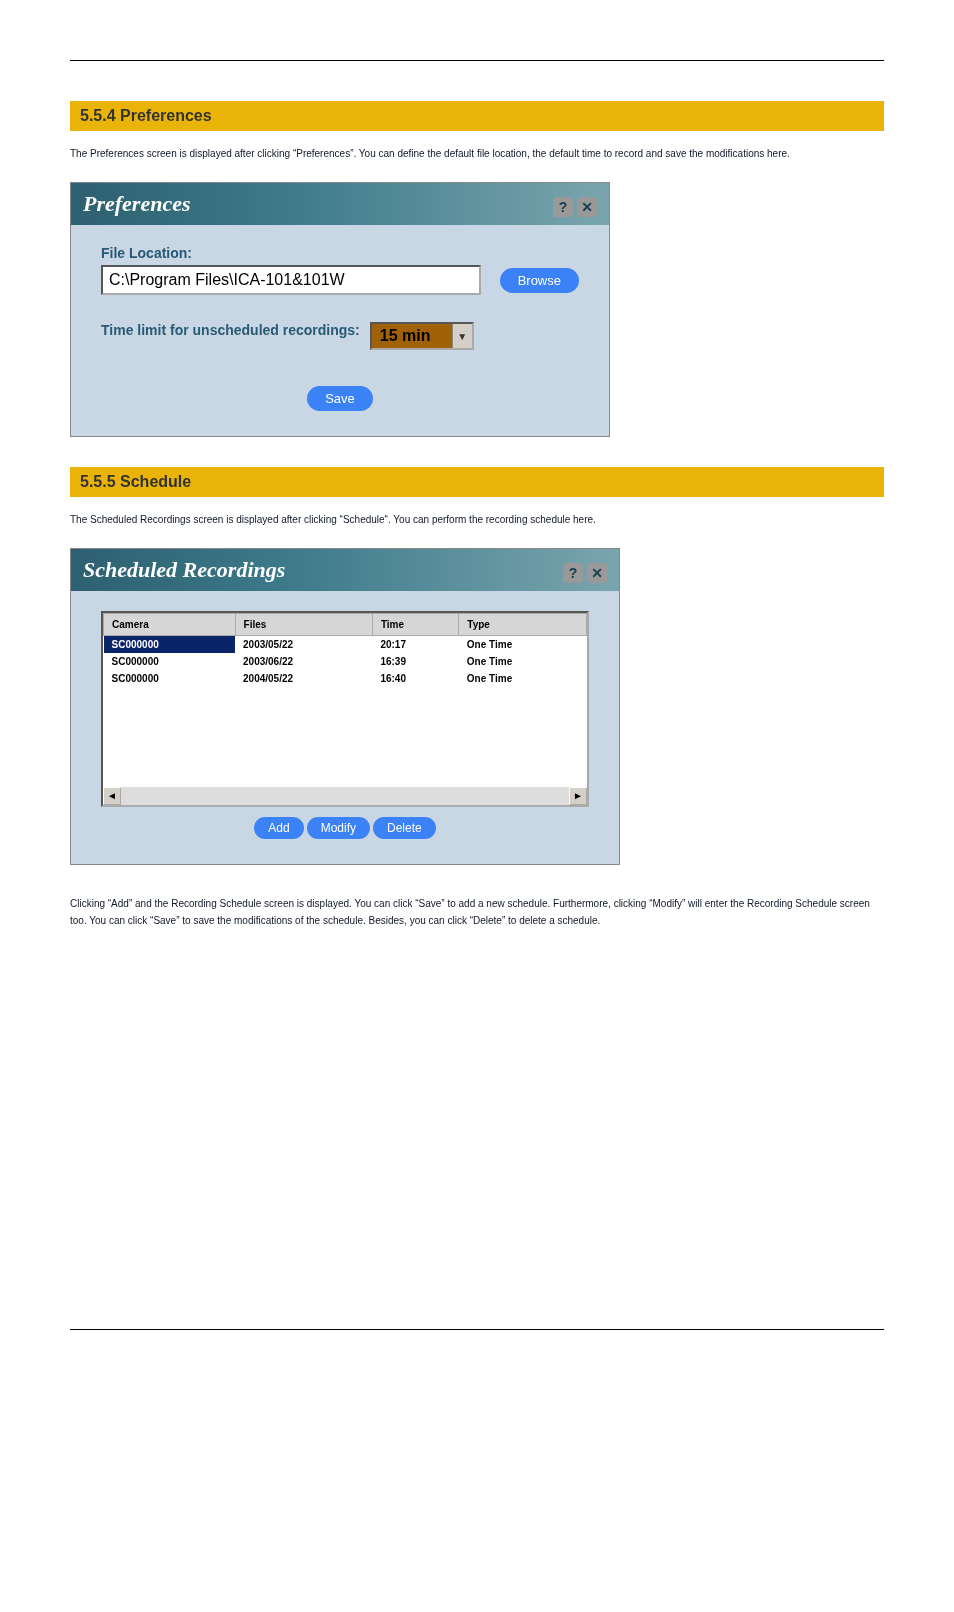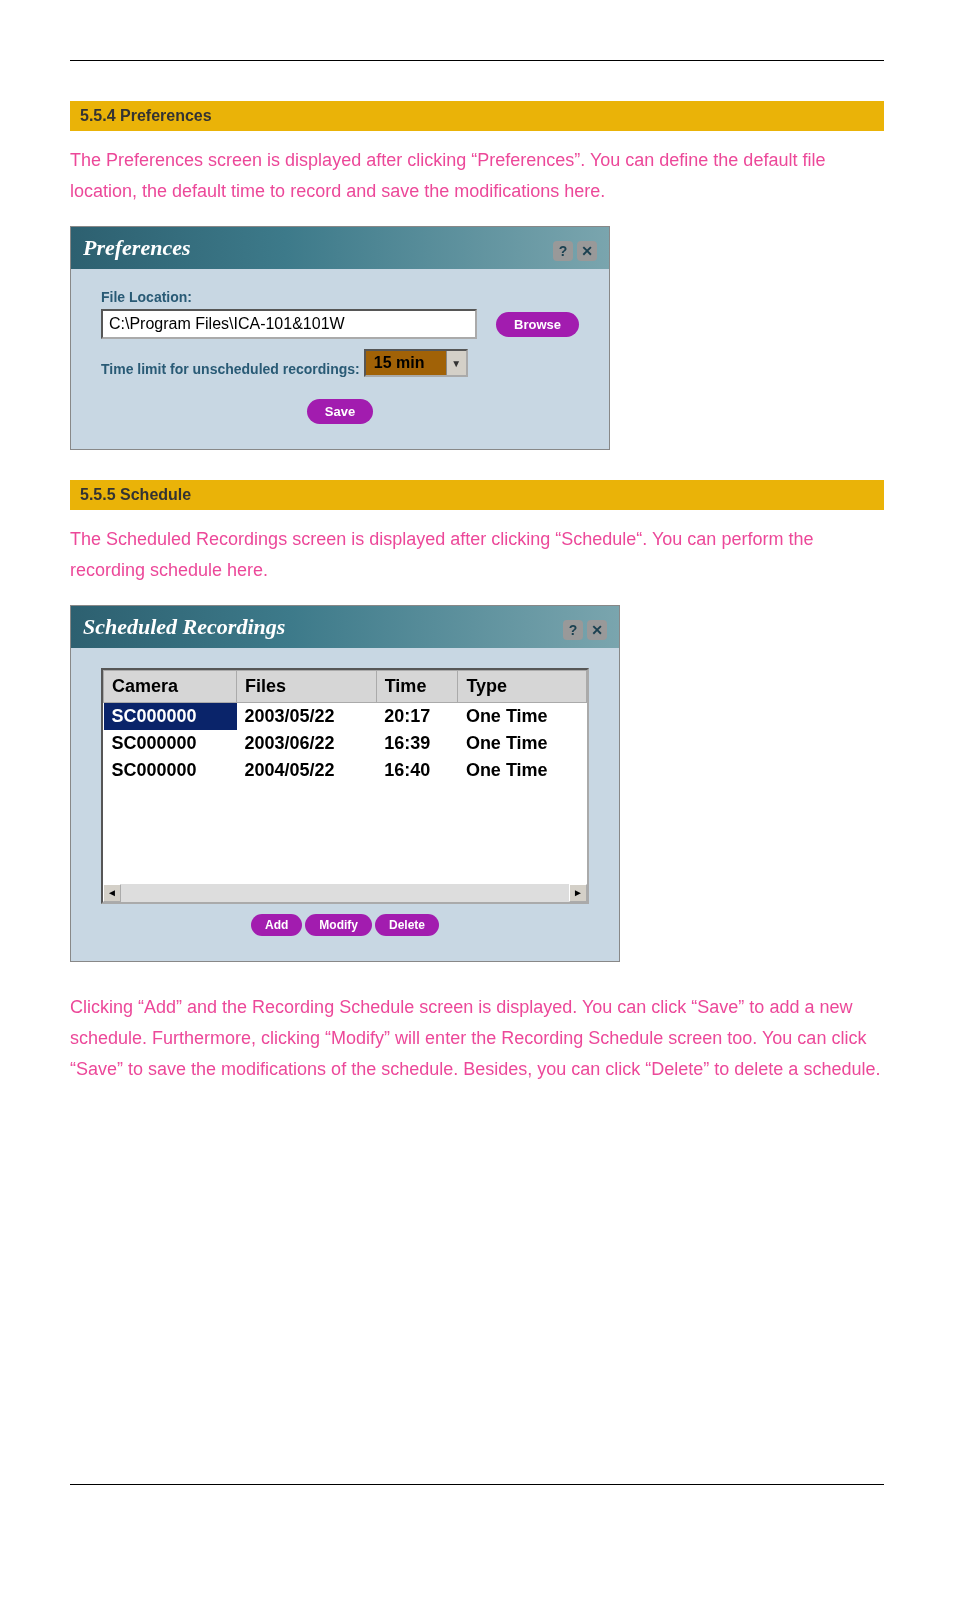--- a/index.html
+++ b/index.html
@@ -1,46 +1,46 @@
 <!DOCTYPE html>
 <html><head>
 <meta charset="utf-8">
 <style>
 * { margin: 0; padding: 0; box-sizing: border-box; }
 body { background: #fff; font-family: Arial, sans-serif; width: 954px; margin: 0 auto; padding: 60px 70px; }
 .hr-top { border-top: 1px solid #000; margin-bottom: 40px; }
 .section-heading { background: #eab308; padding: 6px 10px; font-size: 16px; font-weight: bold; color: #333; margin-bottom: 14px; }
-.body-text { font-size: 18px; color: #ec4899; line-height: 1.7; margin-bottom: 20px; }
+.body-text { font-size: 10px; color: #0f172a; line-height: 1.7; margin-bottom: 20px; }
 
 .screenshot { width: 540px; background: #c8d7e3; margin-bottom: 30px; border: 1px solid #888; }
 .screenshot.wide { width: 550px; }
 
 .ss-titlebar { background: linear-gradient(90deg, #2d6070 0%, #3d7a8a 40%, #7aa5ae 100%); padding: 8px 12px; display: flex; align-items: flex-end; justify-content: space-between; }
 .ss-title { color: #fff; font-size: 22px; font-weight: bold; font-style: italic; font-family: Georgia, serif; }
 .ss-title-icons { display: flex; gap: 4px; }
 .ss-title-icons span { display: inline-block; width: 20px; height: 20px; background: #999; border-radius: 4px; color: #1a4050; text-align: center; font-size: 14px; font-weight: bold; line-height: 20px; }
 
 .ss-body { padding: 20px 30px 25px 30px; }
 
 .field-label { color: #295a75; font-weight: bold; font-size: 14px; margin-bottom: 4px; }
-.field-row { display: flex; align-items: center; gap: 19px; margin-bottom: 10px; }
+.field-row { display: flex; align-items: center; gap: 19px; margin-bottom: 27px; }
 .text-input { flex: 1; background: #fff; border: 2px inset #aaa; padding: 4px 6px; font-size: 16px; font-family: Verdana, sans-serif; }
-.pill-btn { background: #a21caf; color: #fff; border: none; border-radius: 14px; padding: 5px 18px; font-size: 13px; font-weight: bold; cursor: pointer; }
+.pill-btn { background: #3b82f6; color: #fff; border: none; border-radius: 14px; padding: 5px 18px; font-size: 13px; font-weight: normal; cursor: pointer; }
 .pill-btn.sm { padding: 4px 14px; font-size: 12px; }
 
-.time-limit-row { display: flex; align-items: flex-end; gap: 4px; margin-bottom: 22px; }
+.time-limit-row { display: flex; align-items: flex-start; gap: 10px; margin-bottom: 36px; }
 .time-limit-label { color: #295a75; font-weight: bold; font-size: 14px; }
 .select-box { display: flex; align-items: stretch; border: 2px inset #aaa; background: #a16207; }
 .select-val { padding: 3px 8px; font-size: 16px; min-width: 80px; font-family: Verdana, sans-serif; font-weight: bold; }
 .select-arrow { background: #d4d0c8; border-left: 1px solid #888; width: 20px; display: flex; align-items: center; justify-content: center; font-size: 10px; color: #333; }
 
 .save-row { text-align: center; }
 
 .table-container { background: #fff; border: 2px inset #aaa; margin-bottom: 10px; }
-.sched-table { width: 100%; border-collapse: collapse; font-size: 18px; }
+.sched-table { width: 100%; border-collapse: collapse; font-size: 10px; }
 .sched-table th { background: #d6d6d6; text-align: left; padding: 5px 8px; border: 1px solid #aaa; font-weight: bold; }
 .sched-table td { padding: 3px 8px; font-weight: bold; }
 .sched-table tr.selected td:first-child { background: #0a246a; color: #fff; }
 .table-scroll-area { height: 100px; }
 .hscroll { display: flex; align-items: stretch; background: #d6d6d6; height: 18px; }
 .hscroll .arrow { width: 18px; background: #d4d0c8; border: 1px outset #fff; text-align: center; font-size: 10px; line-height: 16px; }
 .hscroll .track { flex: 1; background: #ddd; }
 
 .btn-row { display: flex; justify-content: center; gap: 3px; margin-top: 10px; }
 

